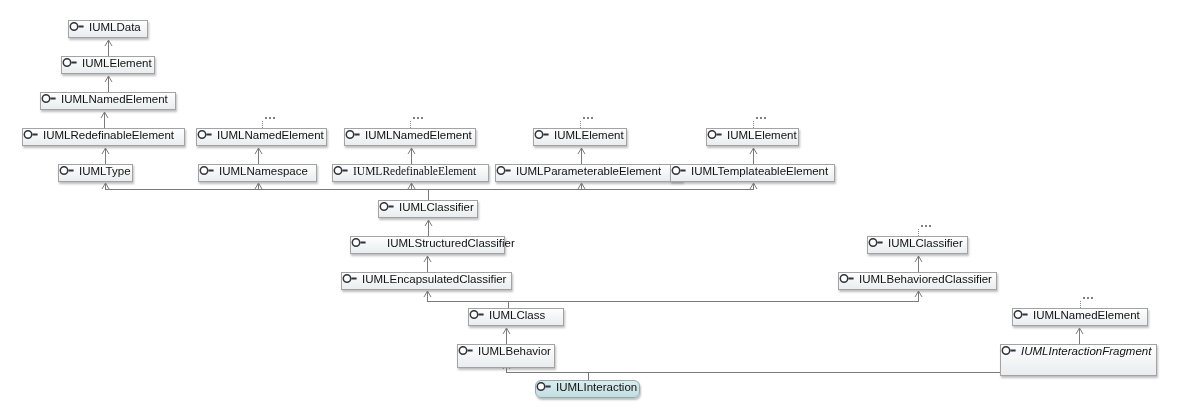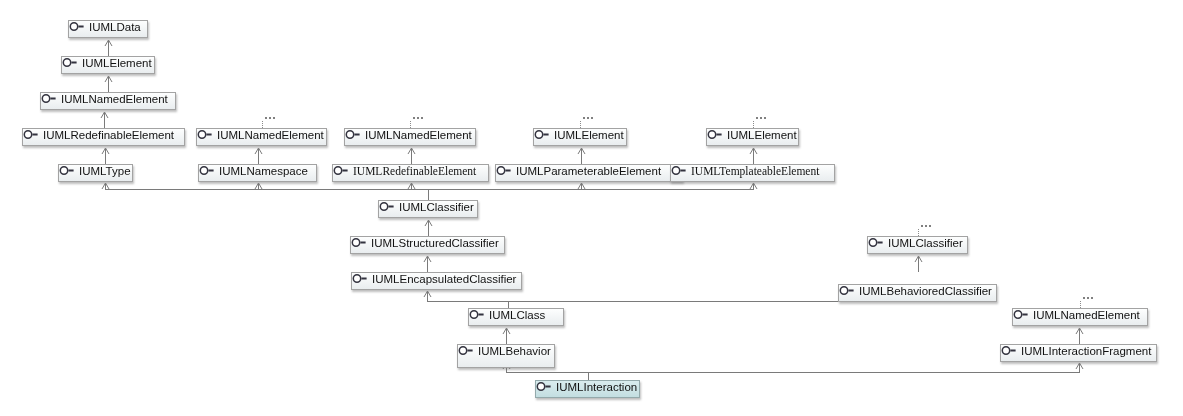--- a/index.html
+++ b/index.html
@@ -26,20 +26,21 @@
     border: 1px solid #a3a3a3;
     box-shadow: 1px 2px 2px rgba(110,110,110,0.45);
     font-size: 11.5px;
     color: #111111;
     white-space: nowrap;
     cursor: default;
   }
   .node.selected {
     background: linear-gradient(#d9ecee, #c3dee1);
     border-color: #93a9ab;
+    border-radius: 6px;
   }
   .node .icon { display: inline-flex; flex: 0 0 auto; }
   .node .lbl { margin-left: 4px; }
   .ellipsis-marker { position: absolute; width: 16px; height: 12px; }
   .ellipsis-marker .dotline {
     position: absolute; left: 0; top: 5px; height: 7px; width: 0;
     border-left: 1px dotted #8a8a8a;
   }
   .ellipsis-marker .dots {
     position: absolute; left: 3px; top: 1px; display: flex; gap: 2px;
@@ -205,66 +206,66 @@
     </div>
     <div class="node" style="left: 495px; top: 164px; width: 188px; height: 18px;">
       <span class="icon">
         <svg width="16" height="11" viewBox="0 0 16 11">
           <circle cx="5" cy="5.5" r="3.7" fill="#ffffff" stroke="#33333f" stroke-width="1.5"></circle>
           <rect x="9.4" y="4.5" width="5.2" height="2" fill="#33333f"></rect>
         </svg>
       </span>
       <span class="lbl">IUMLParameterableElement</span>
     </div>
-    <div class="node" style="left: 670px; top: 164px; width: 165px; height: 18px; font-family: Liberation Serif, serif;">
+    <div class="node" style="left: 670px; top: 164px; width: 165px; height: 18px;">
       <span class="icon">
         <svg width="16" height="11" viewBox="0 0 16 11">
           <circle cx="5" cy="5.5" r="3.7" fill="#ffffff" stroke="#33333f" stroke-width="1.5"></circle>
           <rect x="9.4" y="4.5" width="5.2" height="2" fill="#33333f"></rect>
         </svg>
       </span>
       <span class="lbl">IUMLTemplateableElement</span>
     </div>
     <div class="node" style="left: 378px; top: 200px; width: 100px; height: 18px;">
       <span class="icon">
         <svg width="16" height="11" viewBox="0 0 16 11">
           <circle cx="5" cy="5.5" r="3.7" fill="#ffffff" stroke="#33333f" stroke-width="1.5"></circle>
           <rect x="9.4" y="4.5" width="5.2" height="2" fill="#33333f"></rect>
         </svg>
       </span>
       <span class="lbl">IUMLClassifier</span>
     </div>
-    <div class="node" style="left: 350px; top: 236px; width: 155px; height: 18px;">
+    <div class="node" style="left: 350px; top: 236px; width: 155px; height: 18px; gap: 16px;">
       <span class="icon">
         <svg width="16" height="11" viewBox="0 0 16 11">
           <circle cx="5" cy="5.5" r="3.7" fill="#ffffff" stroke="#33333f" stroke-width="1.5"></circle>
           <rect x="9.4" y="4.5" width="5.2" height="2" fill="#33333f"></rect>
         </svg>
       </span>
       <span class="lbl">IUMLStructuredClassifier</span>
     </div>
     <div class="node" style="left: 867px; top: 236px; width: 101px; height: 18px;">
       <span class="icon">
         <svg width="16" height="11" viewBox="0 0 16 11">
           <circle cx="5" cy="5.5" r="3.7" fill="#ffffff" stroke="#33333f" stroke-width="1.5"></circle>
           <rect x="9.4" y="4.5" width="5.2" height="2" fill="#33333f"></rect>
         </svg>
       </span>
       <span class="lbl">IUMLClassifier</span>
     </div>
-    <div class="node" style="left: 341px; top: 272px; width: 171px; height: 18px; margin-left: 10px;">
+    <div class="node" style="left: 341px; top: 272px; width: 171px; height: 18px;">
       <span class="icon">
         <svg width="16" height="11" viewBox="0 0 16 11">
           <circle cx="5" cy="5.5" r="3.7" fill="#ffffff" stroke="#33333f" stroke-width="1.5"></circle>
           <rect x="9.4" y="4.5" width="5.2" height="2" fill="#33333f"></rect>
         </svg>
       </span>
       <span class="lbl">IUMLEncapsulatedClassifier</span>
     </div>
-    <div class="node" style="left: 838px; top: 284px; width: 159px; height: 18px;">
+    <div class="node" style="left: 838px; top: 272px; width: 159px; height: 18px;">
       <span class="icon">
         <svg width="16" height="11" viewBox="0 0 16 11">
           <circle cx="5" cy="5.5" r="3.7" fill="#ffffff" stroke="#33333f" stroke-width="1.5"></circle>
           <rect x="9.4" y="4.5" width="5.2" height="2" fill="#33333f"></rect>
         </svg>
       </span>
       <span class="lbl">IUMLBehavioredClassifier</span>
     </div>
     <div class="node" style="left: 468px; top: 308px; width: 96px; height: 18px;">
       <span class="icon">
@@ -286,21 +287,21 @@
     </div>
     <div class="node" style="left: 457px; top: 344px; width: 98px; height: 24px;">
       <span class="icon">
         <svg width="16" height="11" viewBox="0 0 16 11">
           <circle cx="5" cy="5.5" r="3.7" fill="#ffffff" stroke="#33333f" stroke-width="1.5"></circle>
           <rect x="9.4" y="4.5" width="5.2" height="2" fill="#33333f"></rect>
         </svg>
       </span>
       <span class="lbl">IUMLBehavior</span>
     </div>
-    <div class="node" style="left: 1000px; top: 344px; width: 157px; height: 18px;">
+    <div class="node" style="left: 1000px; top: 344px; width: 157px; height: 32px; font-style: italic;">
       <span class="icon">
         <svg width="16" height="11" viewBox="0 0 16 11">
           <circle cx="5" cy="5.5" r="3.7" fill="#ffffff" stroke="#33333f" stroke-width="1.5"></circle>
           <rect x="9.4" y="4.5" width="5.2" height="2" fill="#33333f"></rect>
         </svg>
       </span>
       <span class="lbl">IUMLInteractionFragment</span>
     </div>
     <div class="node selected" style="left: 535px; top: 380px; width: 105px; height: 18px;">
       <span class="icon">

